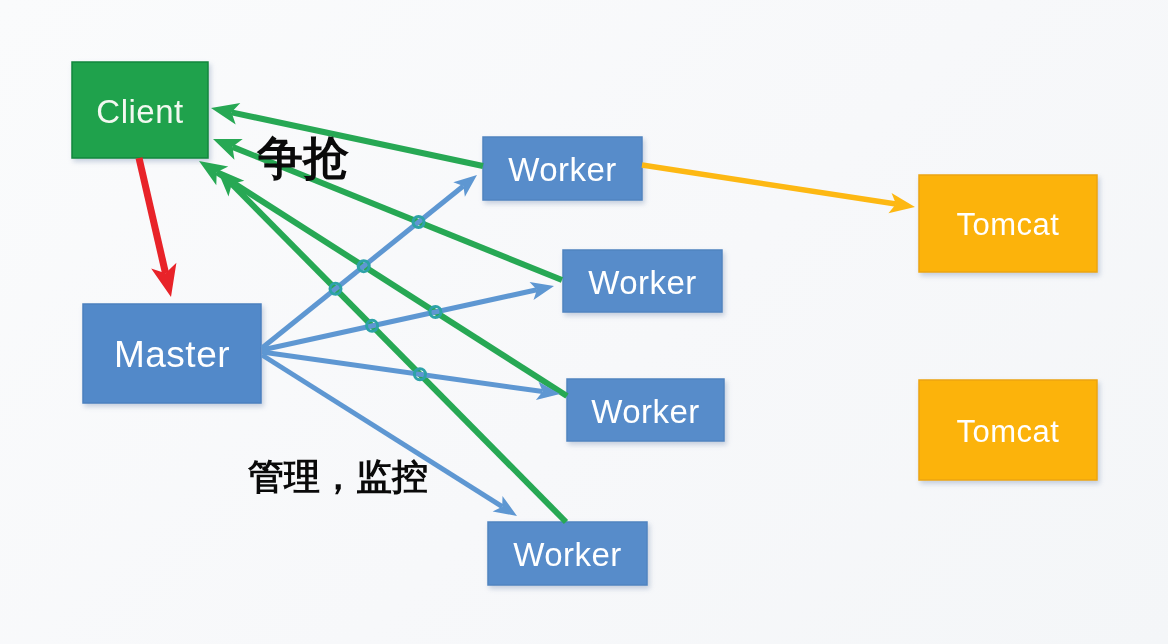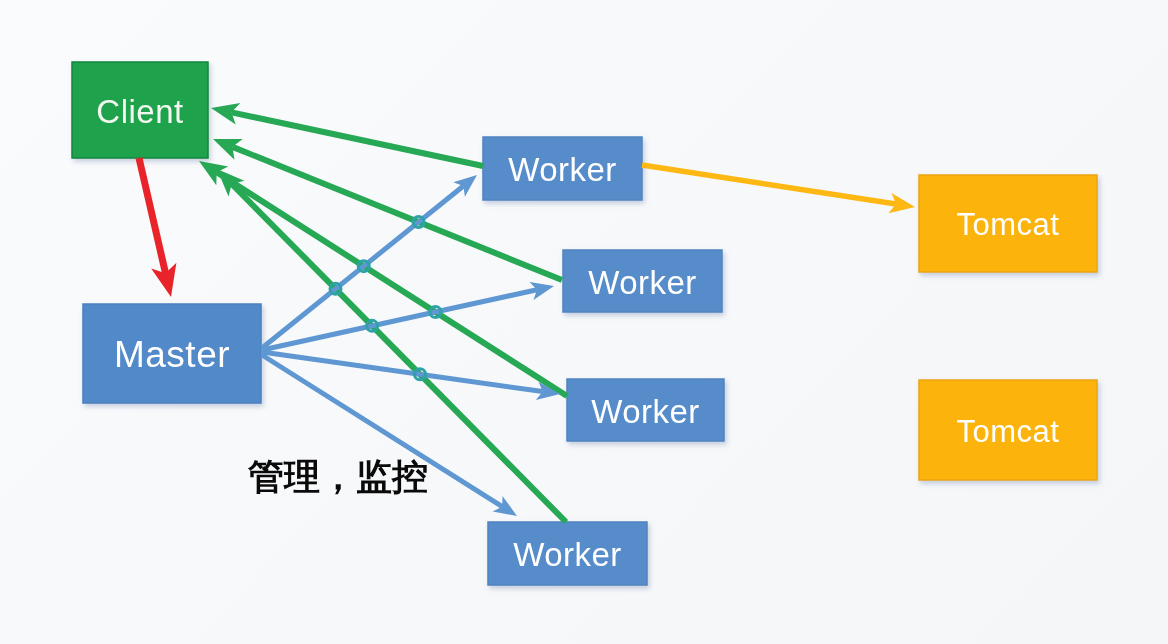--- a/index.html
+++ b/index.html
@@ -103,14 +103,15 @@
         <line x1="642" y1="165" x2="895.9955889975739" y2="204.07624446116523" stroke="#fdb813" stroke-width="5.5"></line>
         <polygon points="915,207 888.4470141996555,213.20963526197033 895.9955889975739,204.07624446116523 891.5413778992233,193.09627121478024" fill="#fdb813"></polygon>
       </g>
       <circle cx="418.5394963172055" cy="222.04031226569046" r="5.5" fill="none" stroke="#2da2a8" stroke-width="3"></circle>
       <circle cx="363.6942525111876" cy="266.1716014677421" r="5.5" fill="none" stroke="#2da2a8" stroke-width="3"></circle>
       <circle cx="335.4999853234707" cy="288.85815134437007" r="5.5" fill="none" stroke="#2da2a8" stroke-width="3"></circle>
       <circle cx="435.437963806796" cy="311.98619971357897" r="5.5" fill="none" stroke="#2da2a8" stroke-width="3"></circle>
       <circle cx="372.0925589257806" cy="325.8701240710618" r="5.5" fill="none" stroke="#2da2a8" stroke-width="3"></circle>
       <circle cx="419.9331536626314" cy="374.2590350799682" r="5.5" fill="none" stroke="#2da2a8" stroke-width="3"></circle>
     </svg>
+  <div class="annot" style="left: 303px; top: 158px; font-size: 46px;">争抢</div>
   <div class="annot" style="left: 338px; top: 477px; font-size: 36px; text-align: right;">管理，监控</div>
 </div>
 
 </body></html>

